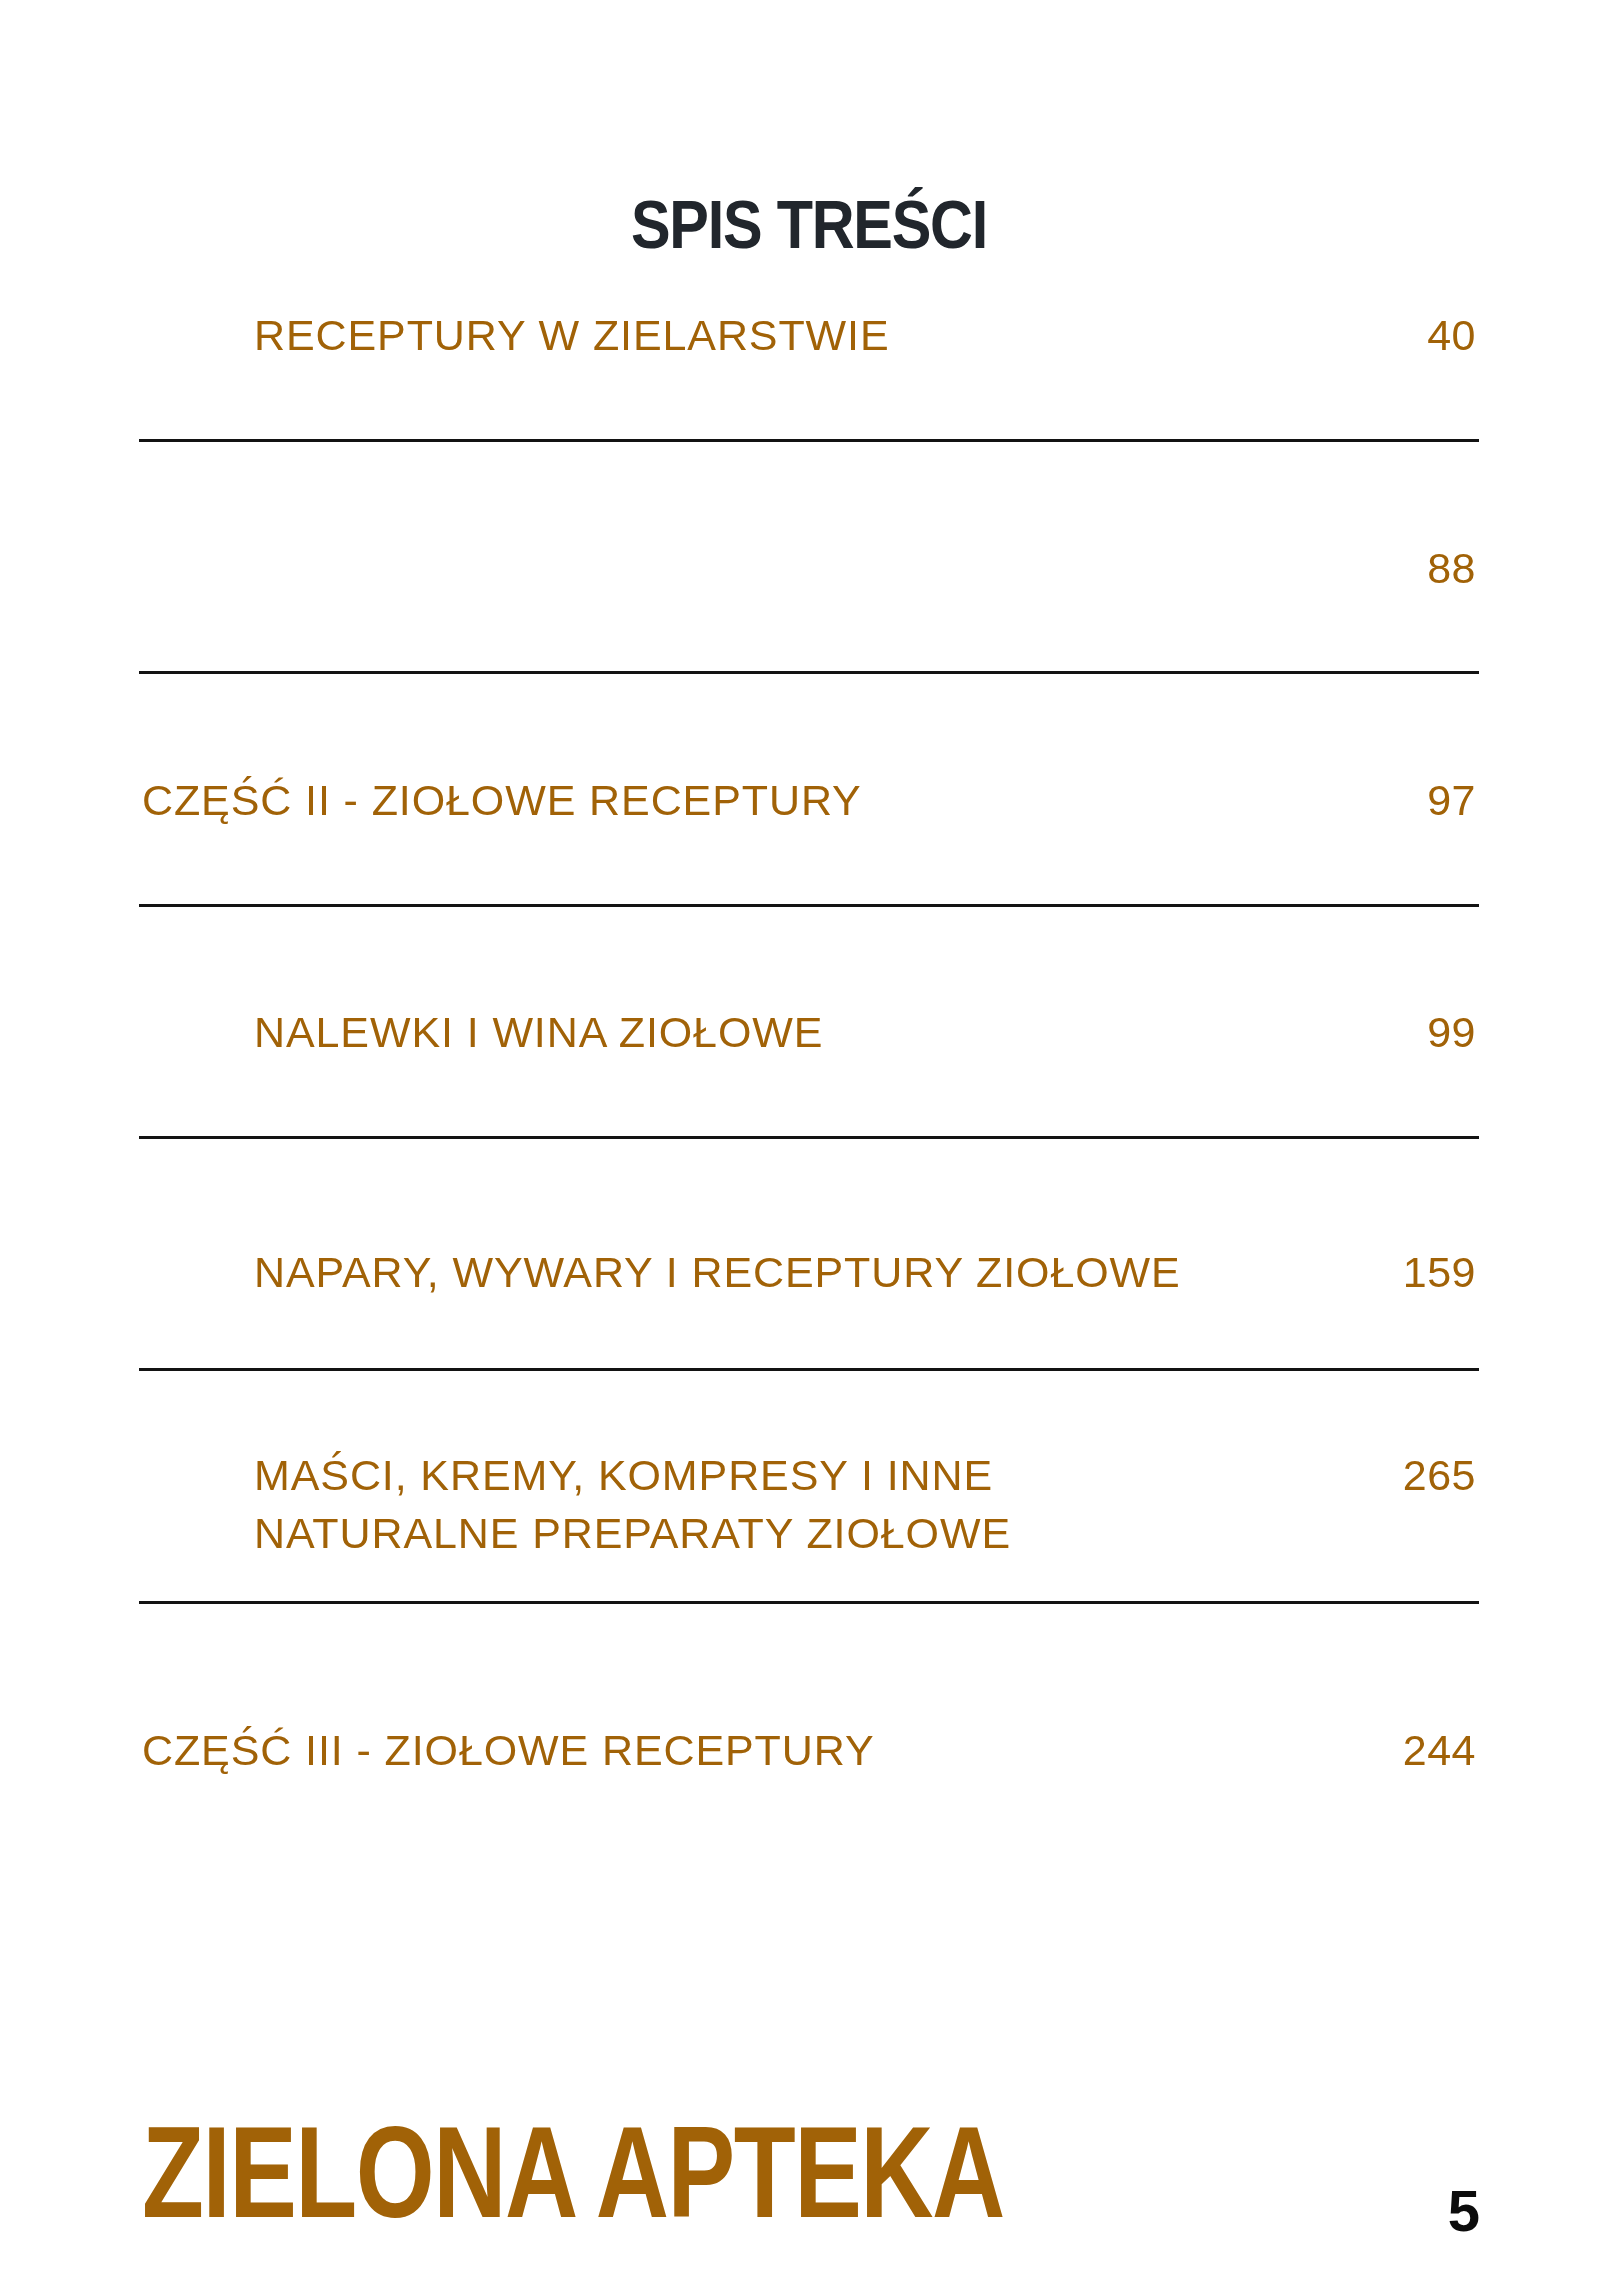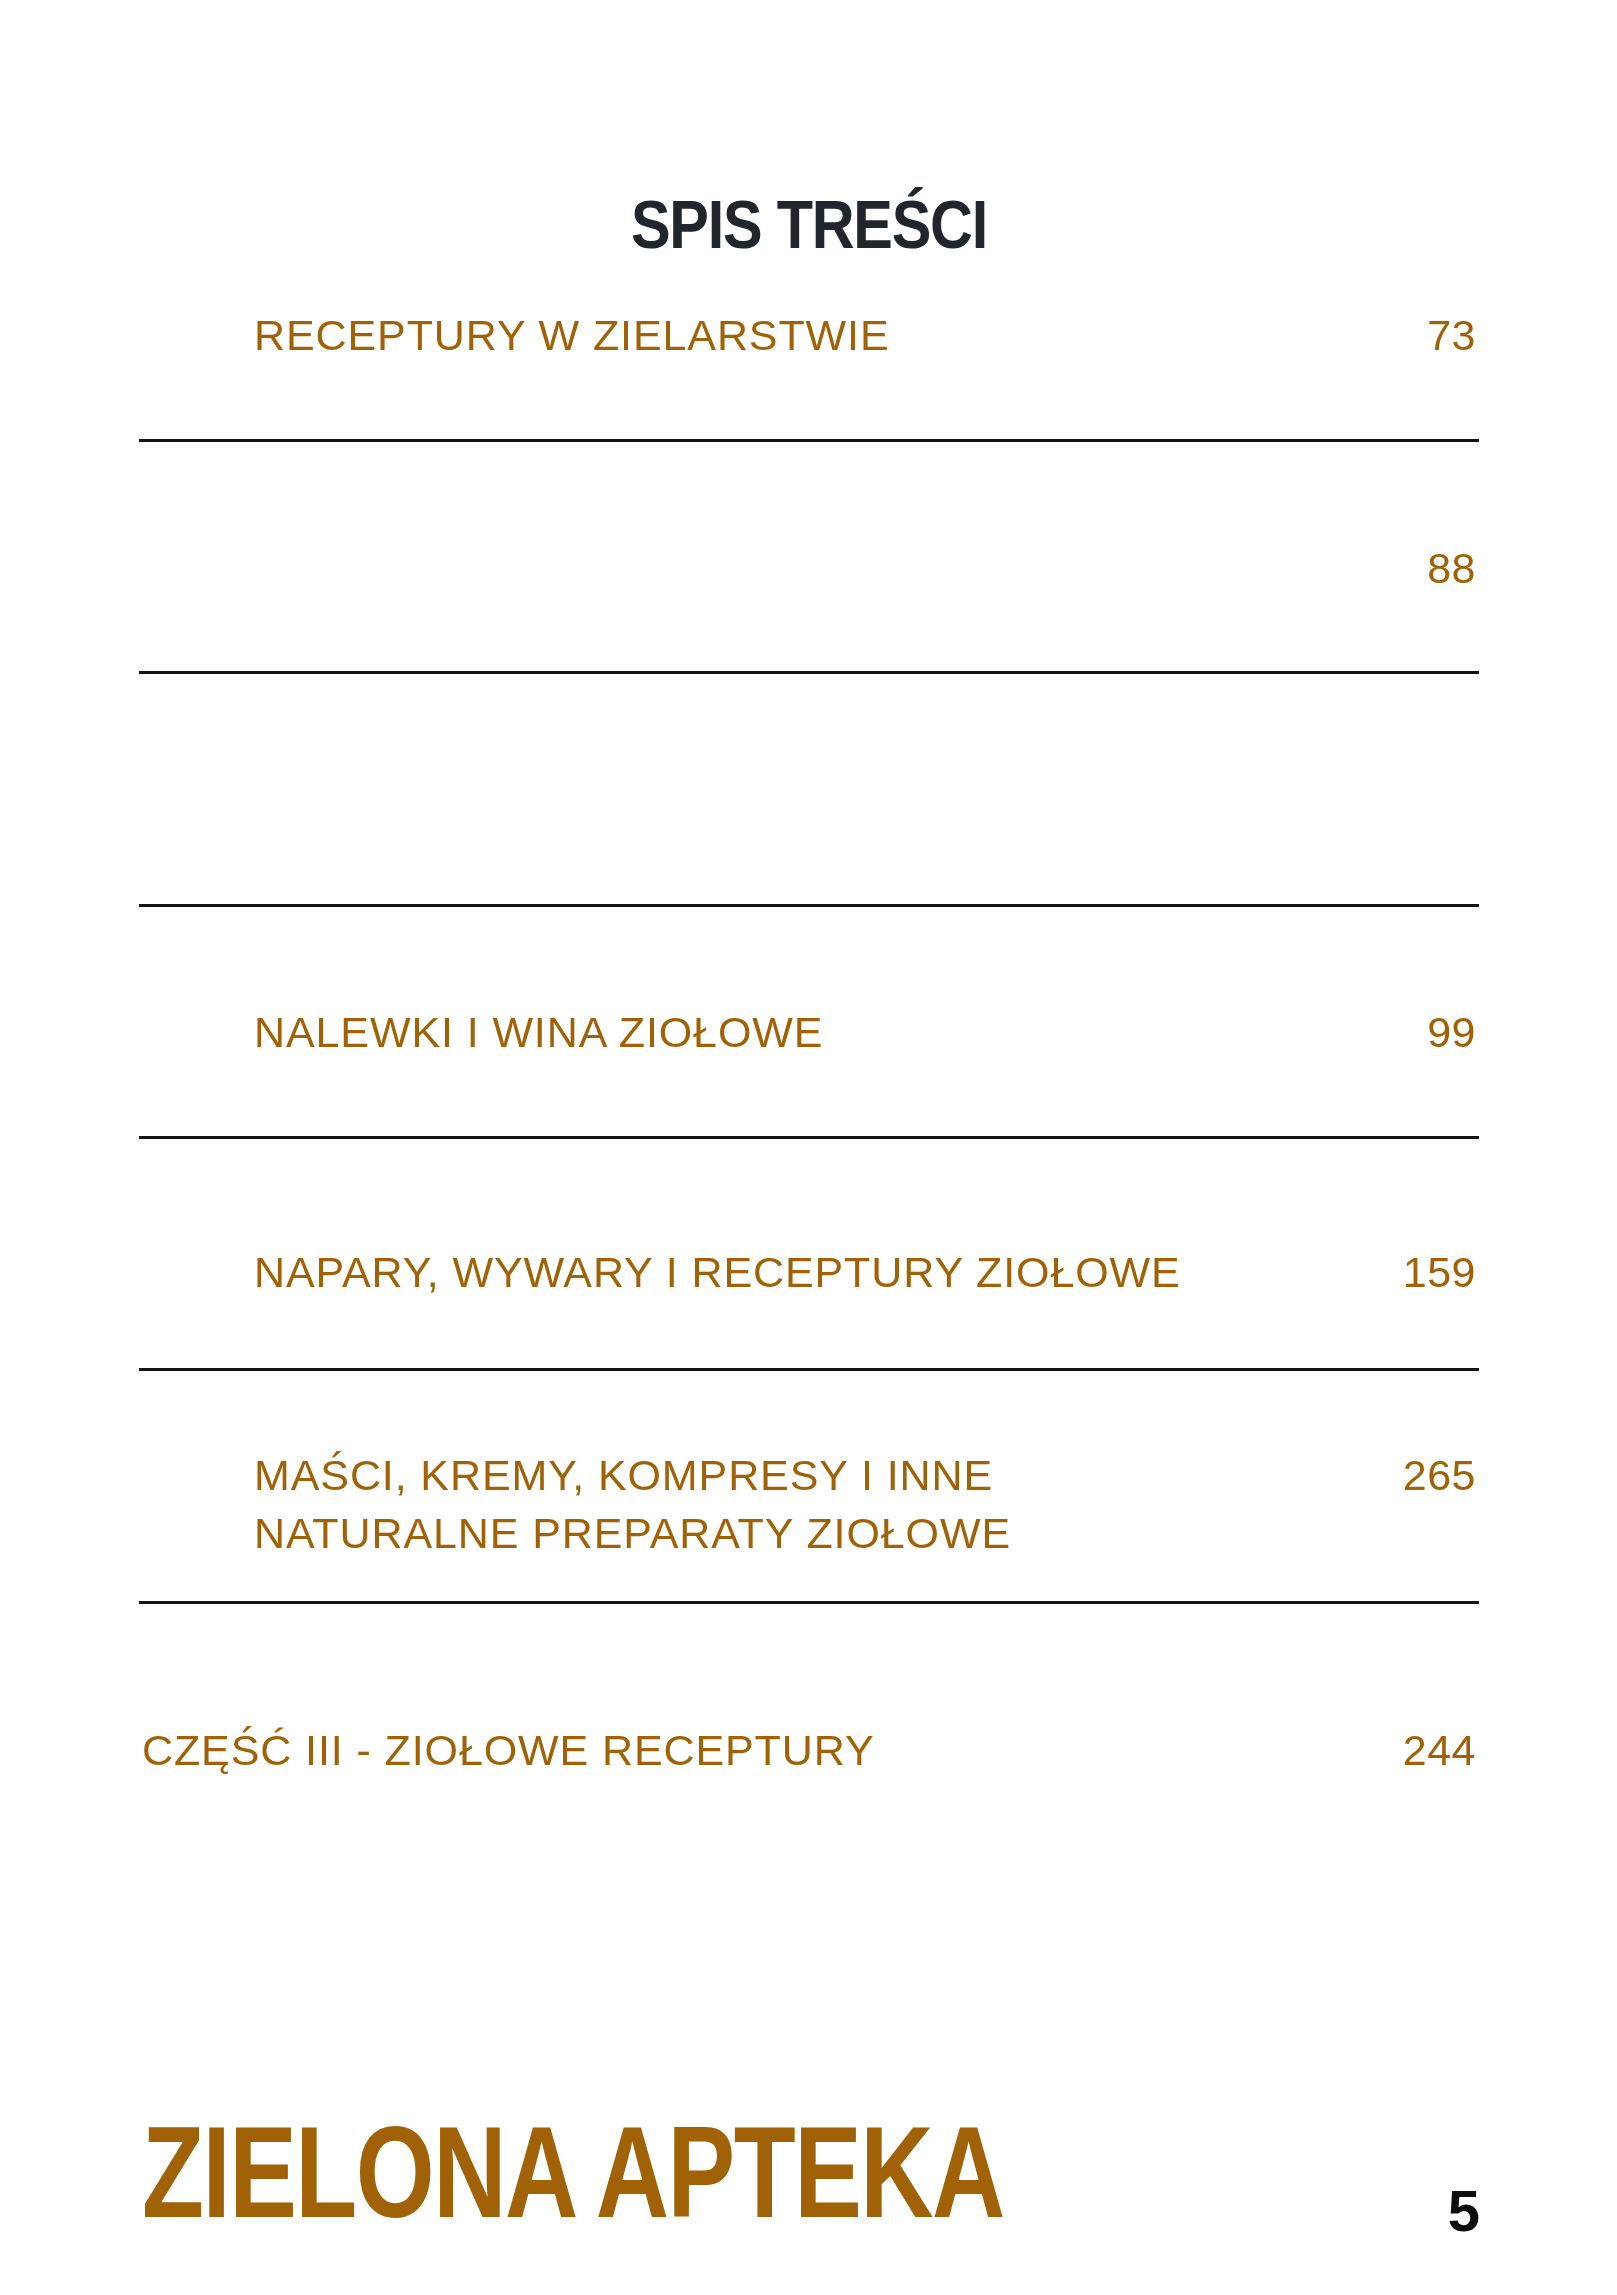--- a/index.html
+++ b/index.html
@@ -108,29 +108,33 @@
 </style>
 </head>
 <body>
 
 <div class="page">
 
   <h1 class="title"><span class="squeeze">SPIS TREŚCI</span></h1>
 
   <div class="toc-row row-1">
     <span class="label">RECEPTURY W ZIELARSTWIE</span>
-    <span class="pg">73</span>
+    <span class="pg">40</span>
   </div>
   <div class="divider d-1"></div>
 
   <div class="toc-row row-2">
     <span class="pg">88</span>
   </div>
   <div class="divider d-2"></div>
 
+  <div class="toc-row row-flush row-3">
+    <span class="label">CZĘŚĆ II - ZIOŁOWE RECEPTURY</span>
+    <span class="pg">97</span>
+  </div>
   <div class="divider d-3"></div>
 
   <div class="toc-row row-4">
     <span class="label">NALEWKI I WINA ZIOŁOWE</span>
     <span class="pg">99</span>
   </div>
   <div class="divider d-4"></div>
 
   <div class="toc-row row-5">
     <span class="label">NAPARY, WYWARY I RECEPTURY ZIOŁOWE</span>

